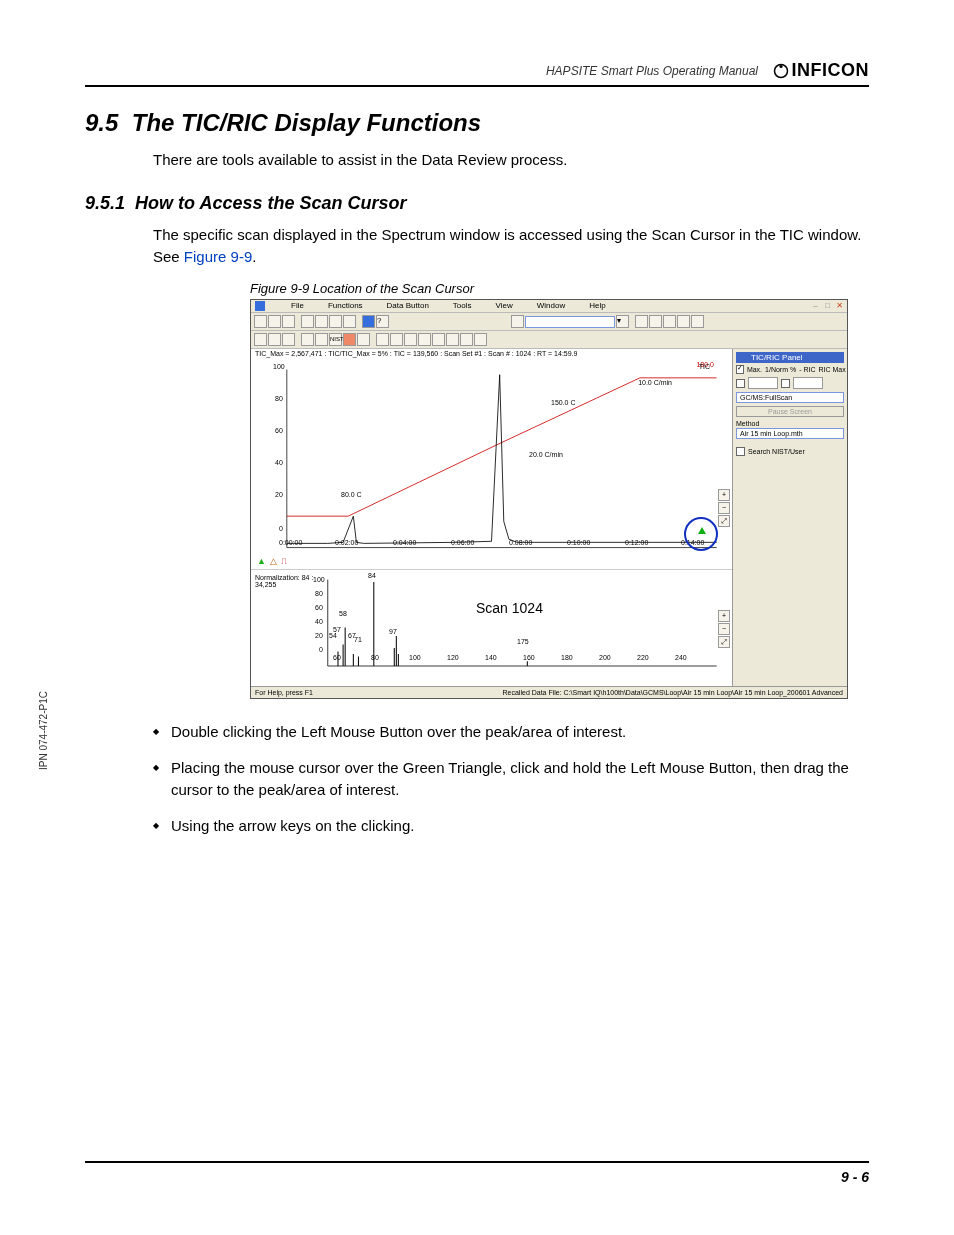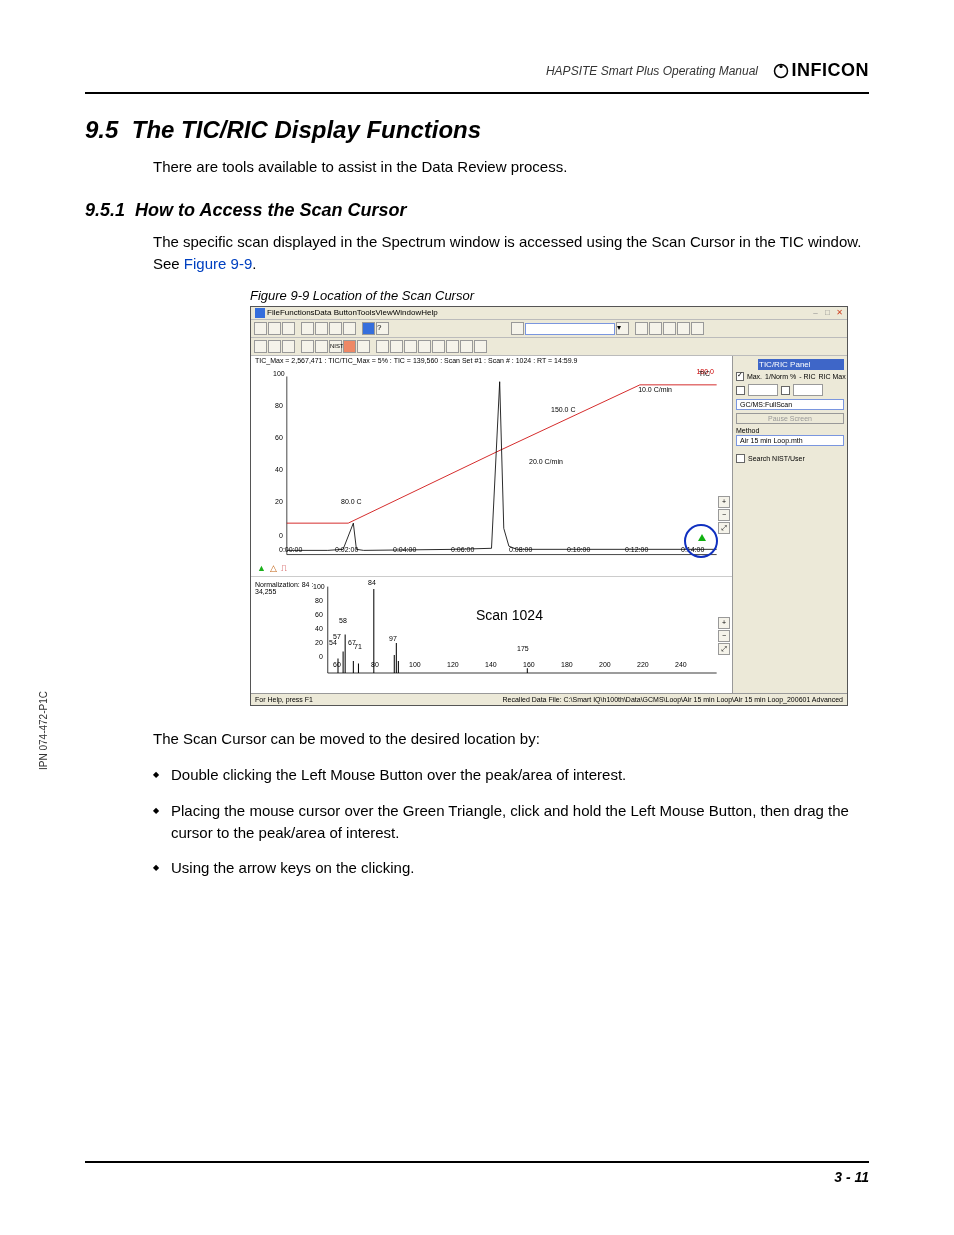--- a/index.html
+++ b/index.html
@@ -12,21 +12,21 @@
     width: 954px;
     height: 1235px;
     box-sizing: border-box;
     padding: 60px 85px 50px 85px;
     position: relative;
     background: #fff;
   }
   .header {
     text-align: right;
     border-bottom: 2px solid #000;
-    padding-bottom: 11px;
+    padding-bottom: 4px;
     margin-bottom: 22px;
   }
   .header-sub {
     font-style: italic;
     font-size: 12px;
     color: #333;
     margin-right: 10px;
   }
   .logo {
     display: inline-flex;
@@ -70,21 +70,21 @@
     font-family: Tahoma, Arial, sans-serif;
     font-size: 8px;
     position: relative;
     box-sizing: border-box;
     overflow: hidden;
   }
   .menubar {
     background: #ece9d8;
     padding: 1px 4px;
     display: flex;
-    gap: 0;
+    gap: 24px;
     border-bottom: 1px solid #bbb;
     font-size: 8px;
   }
   .menubar span { color: #000; }
   .toolbar {
     background: #ece9d8;
     padding: 1px 3px;
     display: flex;
     align-items: center;
     gap: 1px;
@@ -139,23 +139,22 @@
     width: 115px;
     background: #ece9d8;
     border-left: 1px solid #999;
     padding: 3px;
     box-sizing: border-box;
   }
   .side-title {
     background: #3e66c8;
     color: #fff;
     font-size: 8px;
-    padding: 1px 1px;
+    padding: 1px 15px;
     margin-bottom: 2px;
-    margin-left: 22px;
   }
   .side-row {
     font-size: 7px;
     display: flex;
     align-items: center;
     gap: 3px;
     margin-bottom: 3px;
     white-space: nowrap;
   }
   .side-btn {
@@ -503,25 +502,24 @@
       </div>
     </div>
 
     <div class="statusbar">
       <span>For Help, press F1</span>
       <span>Recalled Data File: C:\Smart IQ\h100th\Data\GCMS\Loop\Air 15 min Loop\Air 15 min Loop_200601  Advanced</span>
     </div>
   </div>
 
   <div class="body-text" style="margin-top:22px">
-    <p>The Scan Cursor can be moved to the desired location by:</p>
     <ul class="bullets">
       <li>Double clicking the Left Mouse Button over the peak/area of interest.</li>
       <li>Placing the mouse cursor over the Green Triangle, click and hold the Left Mouse Button, then drag the cursor to the peak/area of interest.</li>
       <li>Using the arrow keys on the clicking.</li>
     </ul>
   </div>
 
   <div class="side-meta">IPN 074-472-P1C</div>
 
-  <div class="footer">3 - 11</div>
+  <div class="footer">9 - 6</div>
 
 </div>
 
 </body></html>

